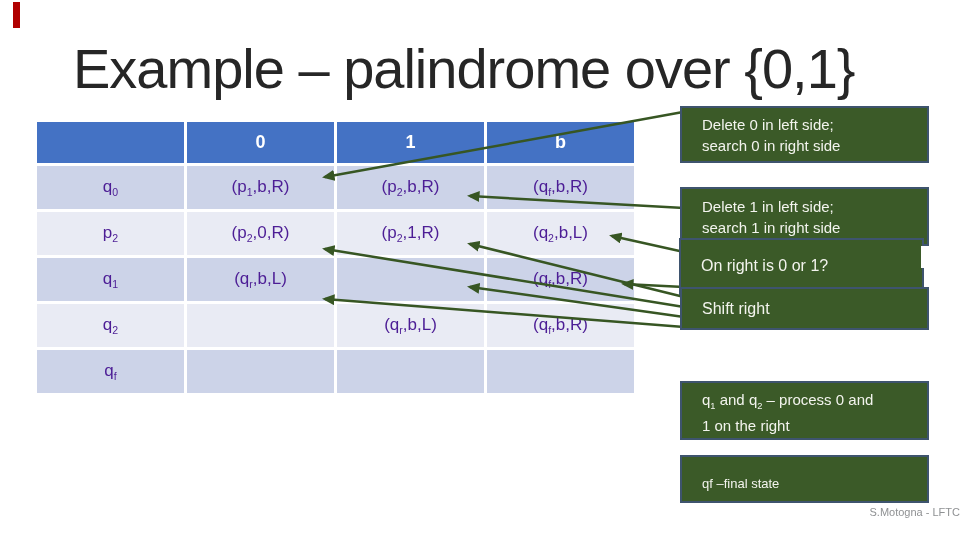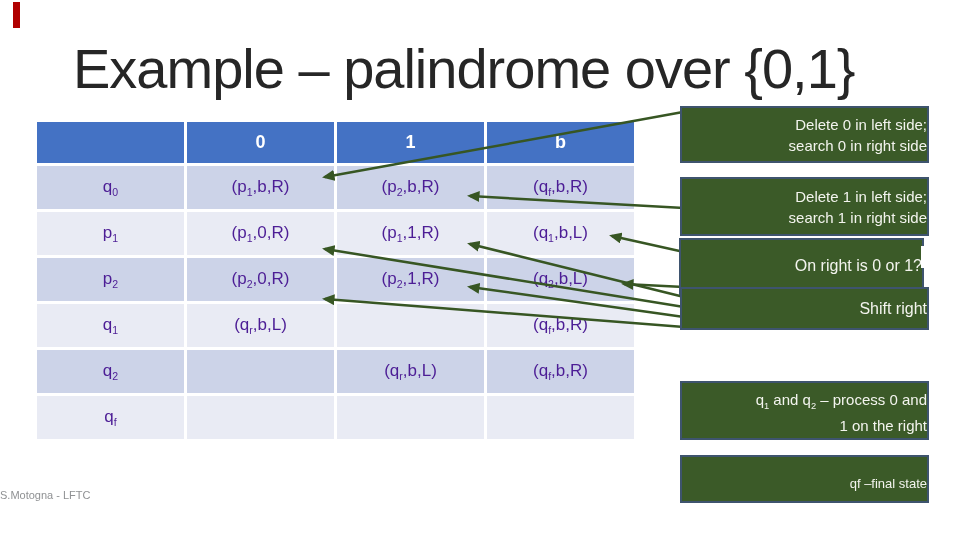--- a/index.html
+++ b/index.html
@@ -12,30 +12,30 @@
   .ttable{position:absolute;left:34px;top:119px;border-collapse:separate;border-spacing:3px;z-index:1;}
   .ttable th,.ttable td{width:147px;padding:0;text-align:center;font-weight:400;
          color:#4c1d95;font-size:17px;}
   .ttable thead th{height:41px;background:#4472c4;color:#ffffff;font-weight:700;font-size:18px;}
   .ttable tbody th,.ttable tbody td{height:43px;}
   .ttable tbody tr:nth-child(odd) th,.ttable tbody tr:nth-child(odd) td{background:#ccd3e8;}
   .ttable tbody tr:nth-child(even) th,.ttable tbody tr:nth-child(even) td{background:#e9ebf4;}
   sub{font-size:0.62em;}
   
   .callout{position:absolute;left:680px;width:249px;box-sizing:border-box;background:#3b5a28;
-           border:2px solid #3e546e;color:#f3f4ee;text-align:right;z-index:10;padding-left:20px;}
+           border:2px solid #3e546e;color:#f3f4ee;text-align:left;z-index:10;padding-left:20px;}
   .c1{top:106px;height:57px;font-size:15px;line-height:21px;padding-top:6px;}
-  .c2{top:177px;height:59px;font-size:15px;line-height:21px;padding-top:7px;}
+  .c2{top:187px;height:59px;font-size:15px;line-height:21px;padding-top:7px;}
   .c3{top:238px;height:57px;width:245px;left:679px;font-size:16px;line-height:51px;}
   .c4{top:287px;height:43px;font-size:16px;line-height:39px;}
   .c5{top:381px;height:59px;font-size:15px;line-height:20px;padding-top:7px;}
   .c6{top:455px;height:48px;font-size:13px;line-height:54px;}
   .notch{position:absolute;left:921px;top:246px;width:14px;height:22px;background:#ffffff;z-index:11;}
   .arrows{position:absolute;left:0;top:0;z-index:5;pointer-events:none;}
-  .footer{position:absolute;left:0;top:489px;width:960px;text-align:left;
+  .footer{position:absolute;left:0;top:506px;width:960px;text-align:right;
           font-size:11px;color:#8f9193;}
 </style>
 </head>
 <body>
 
 <div class="slide">
   <div class="accent-bar"></div>
   <h1 class="title">Example – palindrome over {0,1}</h1>
 
   <table class="ttable">
@@ -46,26 +46,20 @@
           <th>1</th>
           <th>b</th>
         </tr>
       </thead>
     <tbody>
         <tr>
           <th>q<sub>0</sub></th>
           <td>(p<sub>1</sub>,b,R)</td>
           <td>(p<sub>2</sub>,b,R)</td>
           <td>(q<sub>f</sub>,b,R)</td>
-        </tr>
-        <tr>
-          <th>p<sub>1</sub></th>
-          <td>(p<sub>1</sub>,0,R)</td>
-          <td>(p<sub>1</sub>,1,R)</td>
-          <td>(q<sub>1</sub>,b,L)</td>
         </tr>
         <tr>
           <th>p<sub>2</sub></th>
           <td>(p<sub>2</sub>,0,R)</td>
           <td>(p<sub>2</sub>,1,R)</td>
           <td>(q<sub>2</sub>,b,L)</td>
         </tr>
         <tr>
           <th>q<sub>1</sub></th>
           <td>(q<sub>r</sub>,b,L)</td>

